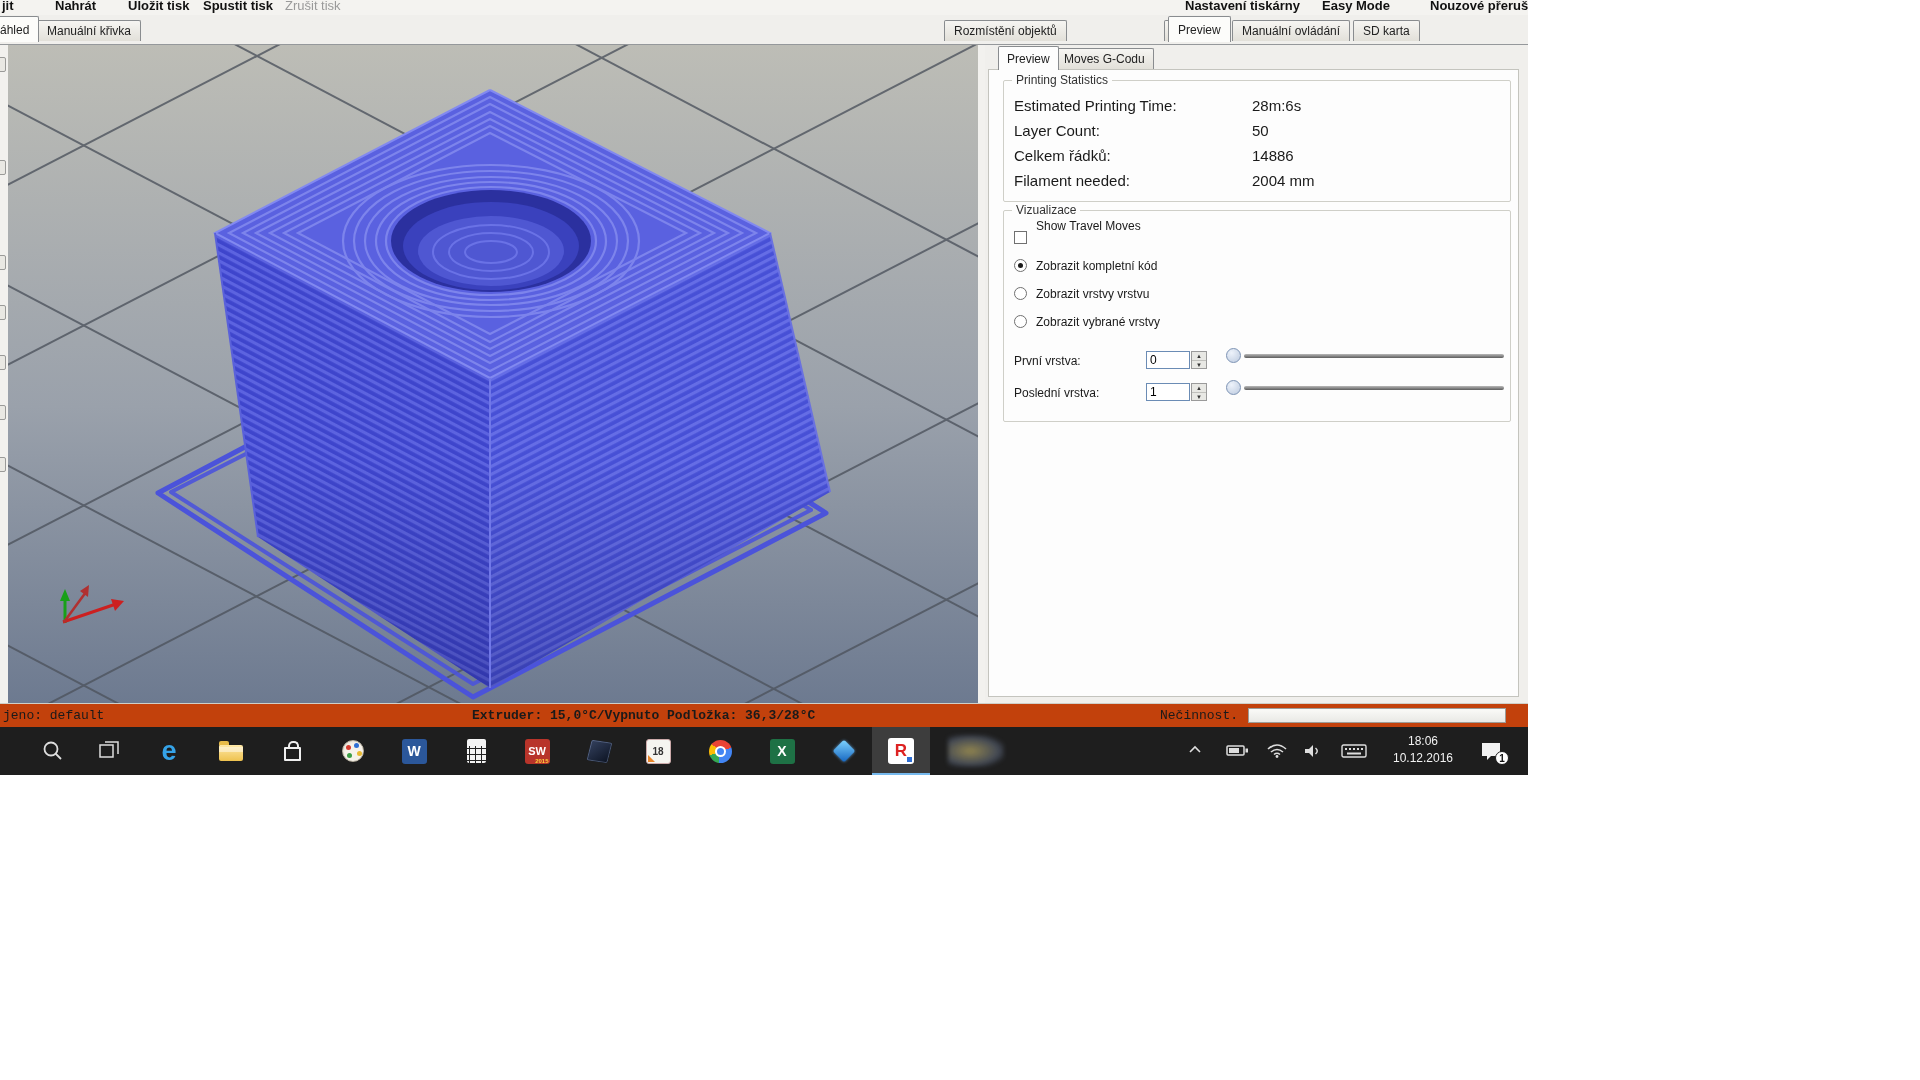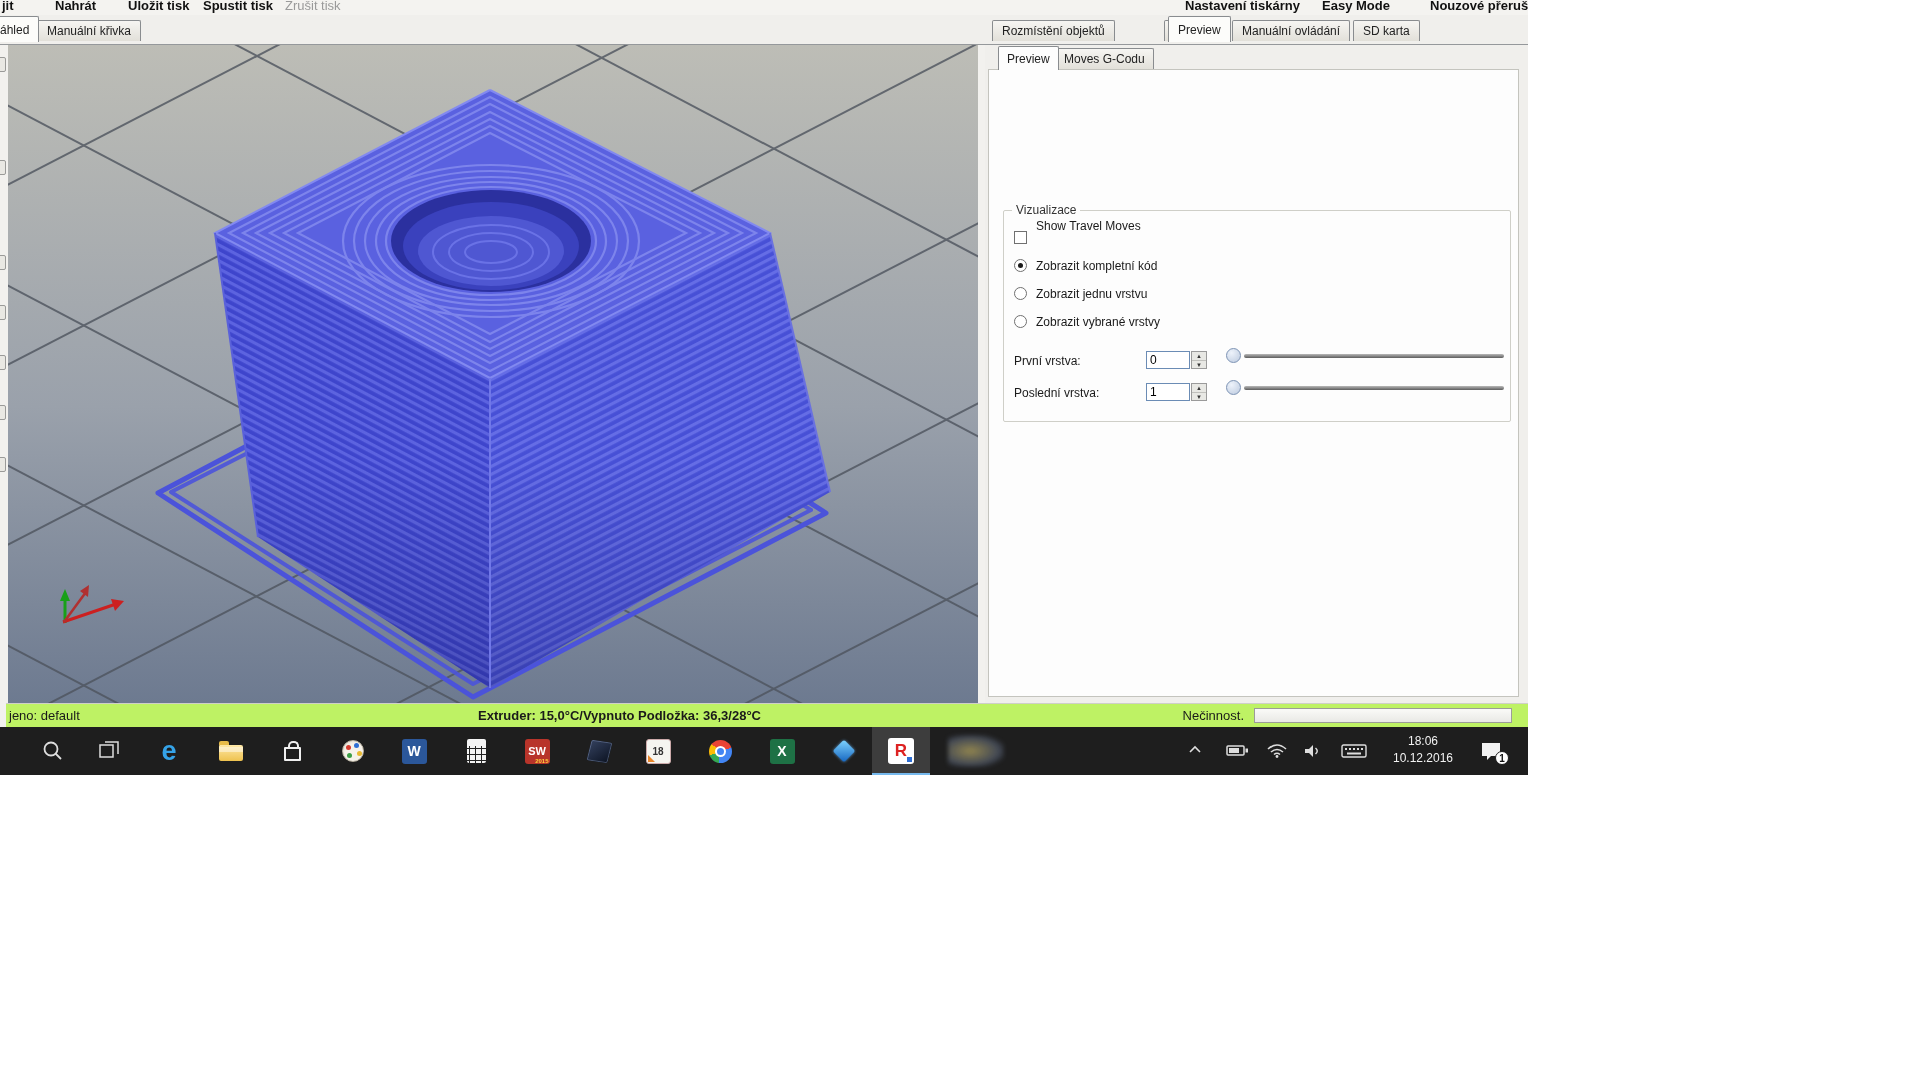--- a/index.html
+++ b/index.html
@@ -39,21 +39,21 @@
   .radio { position:absolute; width:13px; height:13px; background:#fff; border:1px solid #707070; border-radius:50%; }
   .radio.selected::after { content:""; position:absolute; left:3px; top:3px; width:5px; height:5px; border-radius:50%; background:#1a1a1a; }
   .num { position:absolute; width:44px; height:18px; border:1px solid #6b8cb5; font-size:12px; padding:0 3px; font-family:"Liberation Sans",sans-serif; }
   .spin { position:absolute; width:16px; height:18px; display:flex; flex-direction:column; border:1px solid #9a9a9a; background:#e8e8e4; }
   .spin span { flex:1; font-size:6px; line-height:8px; text-align:center; color:#333; border-bottom:1px solid #c0c0bc; cursor:default; }
   .spin span:last-child { border-bottom:none; }
   .slider-track { position:absolute; height:4px; width:260px; background:linear-gradient(#b9b9b9,#5d5d5d); border-radius:2px; }
   .slider-thumb { position:absolute; width:15px; height:15px; border-radius:50%; background:radial-gradient(circle at 35% 30%, #eef3fb, #bccadf); border:1px solid #7d93b4; }
 
   
-  .statusbar { position:absolute; left:6px; top:703px; width:100%; height:24px; background:#bef264; border-top:1px solid #cfcfc8; font-size:13px; color:#1a1a1a; }
+  .statusbar { position:absolute; left:0; top:703px; width:100%; height:24px; background:#c2410c; border-top:1px solid #cfcfc8; font-size:13px; color:#1a1a1a;font-family:Liberation Mono, monospace; }
   .sb-left { position:absolute; left:3px; top:4px; }
   .sb-center { position:absolute; left:472px; top:4px; font-weight:700; }
   .sb-right { position:absolute; left:1100px; width:138px; top:4px; text-align:right; }
   .progress { position:absolute; left:1248px; top:4px; width:258px; height:15px; border:1px solid #9c9c98; background:linear-gradient(#fafaf8,#e9e9e5); }
 
   
   .taskbar { position:absolute; left:0; top:727px; width:1528px; height:48px; background:#1e1e1e; }
   .tbi { position:absolute; top:11px; width:26px; height:26px; display:flex; align-items:center; justify-content:center; }
   .letter { font-weight:700; }
   .folder { position:relative; width:24px; height:16px; background:linear-gradient(#ffe9a8,#eec24f); border-radius:1px 2px 2px 2px; margin-top:4px; }
@@ -89,21 +89,21 @@
     <span class="tb-item disabled" style="left:285px">Zrušit tisk</span>
     <span class="tb-item" style="left:1185px">Nastavení tiskárny</span>
     <span class="tb-item" style="left:1322px">Easy Mode</span>
     <span class="tb-item" style="left:1430px">Nouzové přerušení</span>
   </div>
 
   <div class="tabstrip">
     <span class="tab active" style="left:-10px">áhled</span>
     <span class="tab" style="left:37px">Manuální křivka</span>
 
-    <span class="tab" style="left:992px">Rozmístění objektů</span>
+    <span class="tab" style="left:944px">Rozmístění objektů</span>
     <span class="tab" style="left:1164px">Slicer</span>
     <span class="tab active" style="left:1168px">Preview</span>
     <span class="tab" style="left:1232px">Manuální ovládání</span>
     <span class="tab" style="left:1353px">SD karta</span>
   </div>
 
   <div class="left-strip">
     <div class="half-icon" style="top:12px"></div>
     <div class="half-icon" style="top:115px"></div>
     <div class="half-icon" style="top:210px"></div>
@@ -201,32 +201,43 @@
       </g>
     </svg>
   </div>
 
   <div class="rpanel">
     <span class="subtab active" style="left:13px">Preview</span>
     <span class="subtab" style="left:70px">Moves G-Codu</span>
 
     <div class="page">
 
+      <div class="group" style="left:14px; top:10px; width:508px; height:122px">
+        <span class="legend">Printing Statistics</span>
+        <span class="stat-label" style="top:16px">Estimated Printing Time:</span>
+        <span class="stat-value" style="top:16px">28m:6s</span>
+        <span class="stat-label" style="top:41px">Layer Count:</span>
+        <span class="stat-value" style="top:41px">50</span>
+        <span class="stat-label" style="top:66px">Celkem řádků:</span>
+        <span class="stat-value" style="top:66px">14886</span>
+        <span class="stat-label" style="top:91px">Filament needed:</span>
+        <span class="stat-value" style="top:91px">2004 mm</span>
+      </div>
 
       <div class="group" style="left:14px; top:140px; width:508px; height:212px">
         <span class="legend">Vizualizace</span>
 
         <div class="checkbox" style="left:10px; top:20px"></div>
         <span class="vz-label" style="left:32px; top:8px">Show Travel Moves</span>
 
         <div class="radio selected" style="left:10px; top:48px"></div>
         <span class="vz-label" style="left:32px; top:48px">Zobrazit kompletní kód</span>
 
         <div class="radio" style="left:10px; top:76px"></div>
-        <span class="vz-label" style="left:32px; top:76px">Zobrazit jednu vrstvu</span>
+        <span class="vz-label" style="left:32px; top:76px">Zobrazit vrstvy vrstvu</span>
 
         <div class="radio" style="left:10px; top:104px"></div>
         <span class="vz-label" style="left:32px; top:104px">Zobrazit vybrané vrstvy</span>
 
         <span class="vz-label" style="left:10px; top:143px">První vrstva:</span>
         <input class="num" style="left: 142px; top: 140px;" value="0">
         <div class="spin" style="left:187px; top:140px">
             <span>▲</span>
             <span>▼</span>
           </div>

